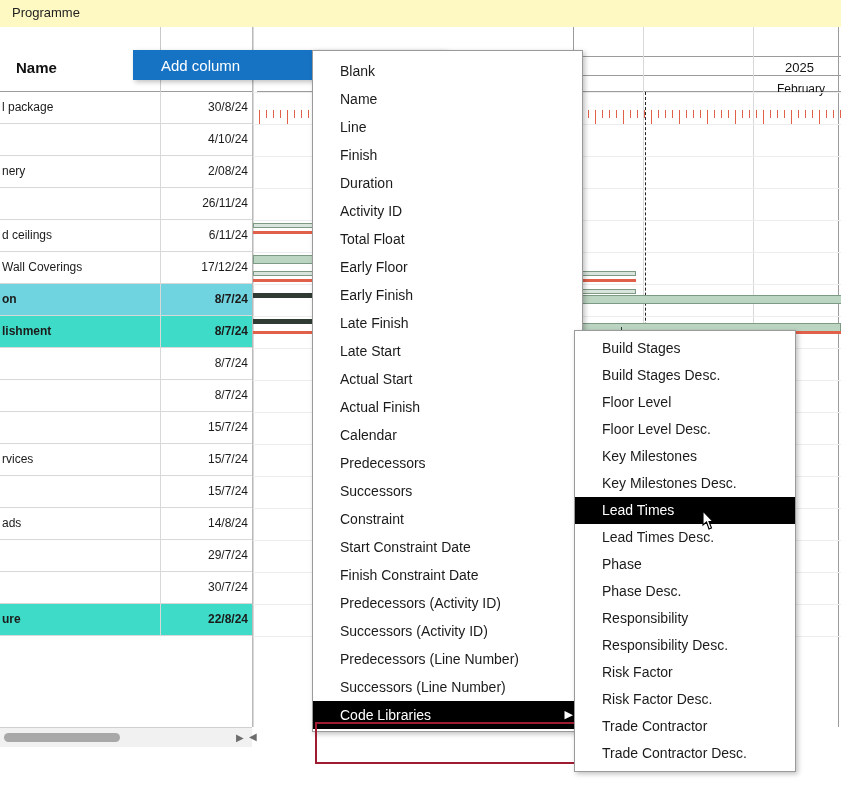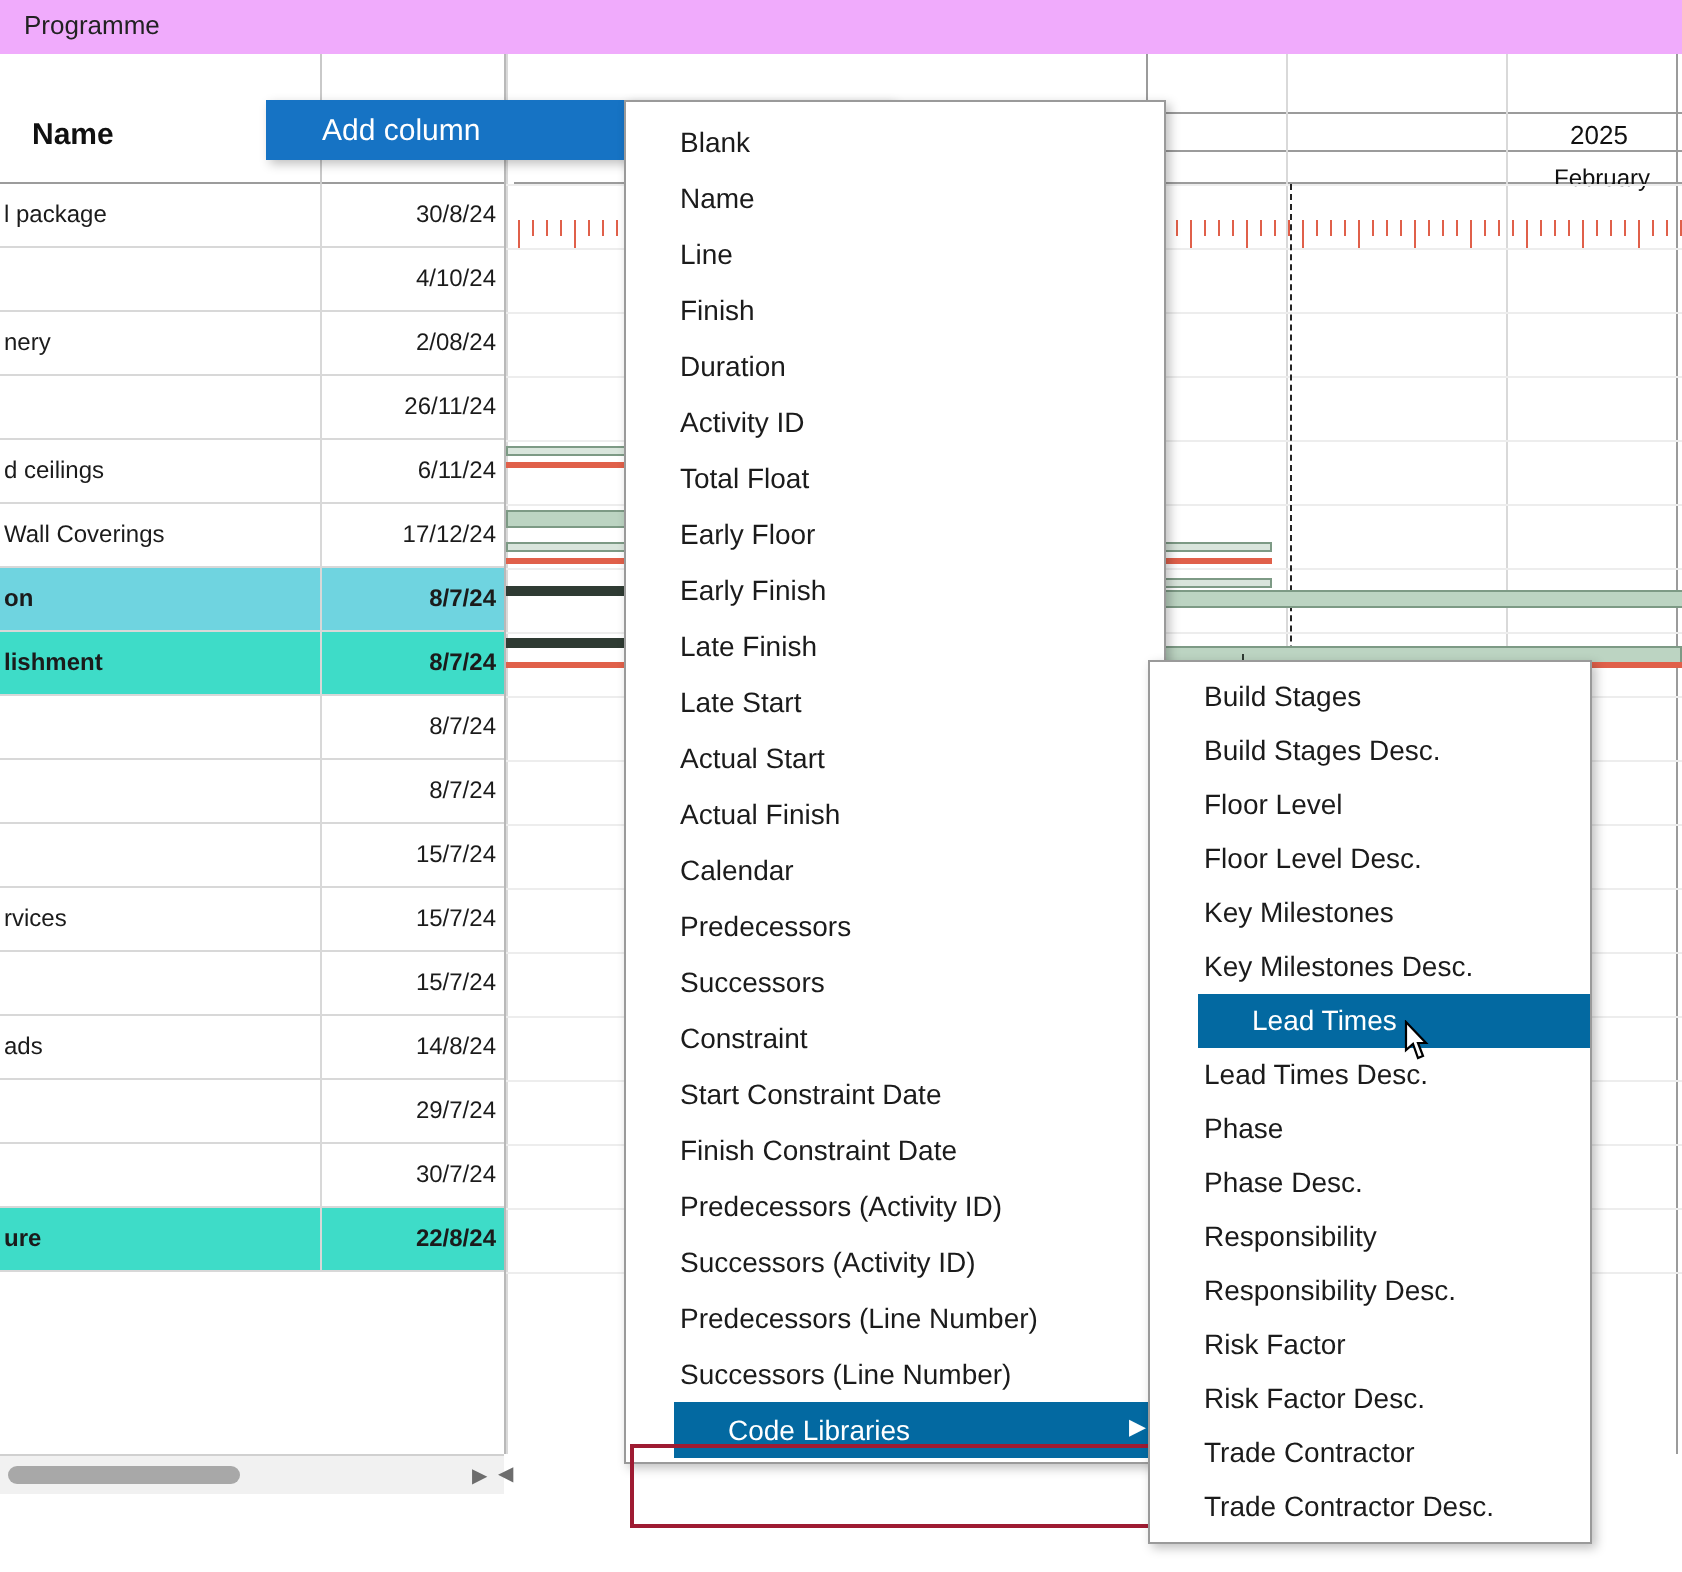--- a/index.html
+++ b/index.html
@@ -21,21 +21,21 @@
   #app {
     position: absolute;
     inset: 0;
     background: #ffffff;
   }
 
   .topbar {
     position: absolute;
     left: 0; top: 0;
     width: 841px; height: 27px;
-    background: #f0abfc;
+    background: #fef9c3;
     border-bottom: 1px solid #cfcfcf;
   }
   .topbar .title {
     position: absolute;
     left: 12px; top: 5px;
     font-size: 13px;
     color: #222;
   }
 
   
@@ -244,23 +244,22 @@
   .menu-item {
     position: relative;
     height: 27px;
     line-height: 27px;
     padding-left: 27px;
     font-size: 14px;
     color: #1b1b1b;
     white-space: nowrap;
   }
   .menu-item.sel {
-    background: #0369a1;
+    background: #000000;
     color: #ffffff;
-    margin-left: 24px;
   }
   .menu-item .caret {
     position: absolute;
     right: 9px; top: 0;
     line-height: 27px;
     font-size: 11px;
   }
 
   
   #add-column-menu {

